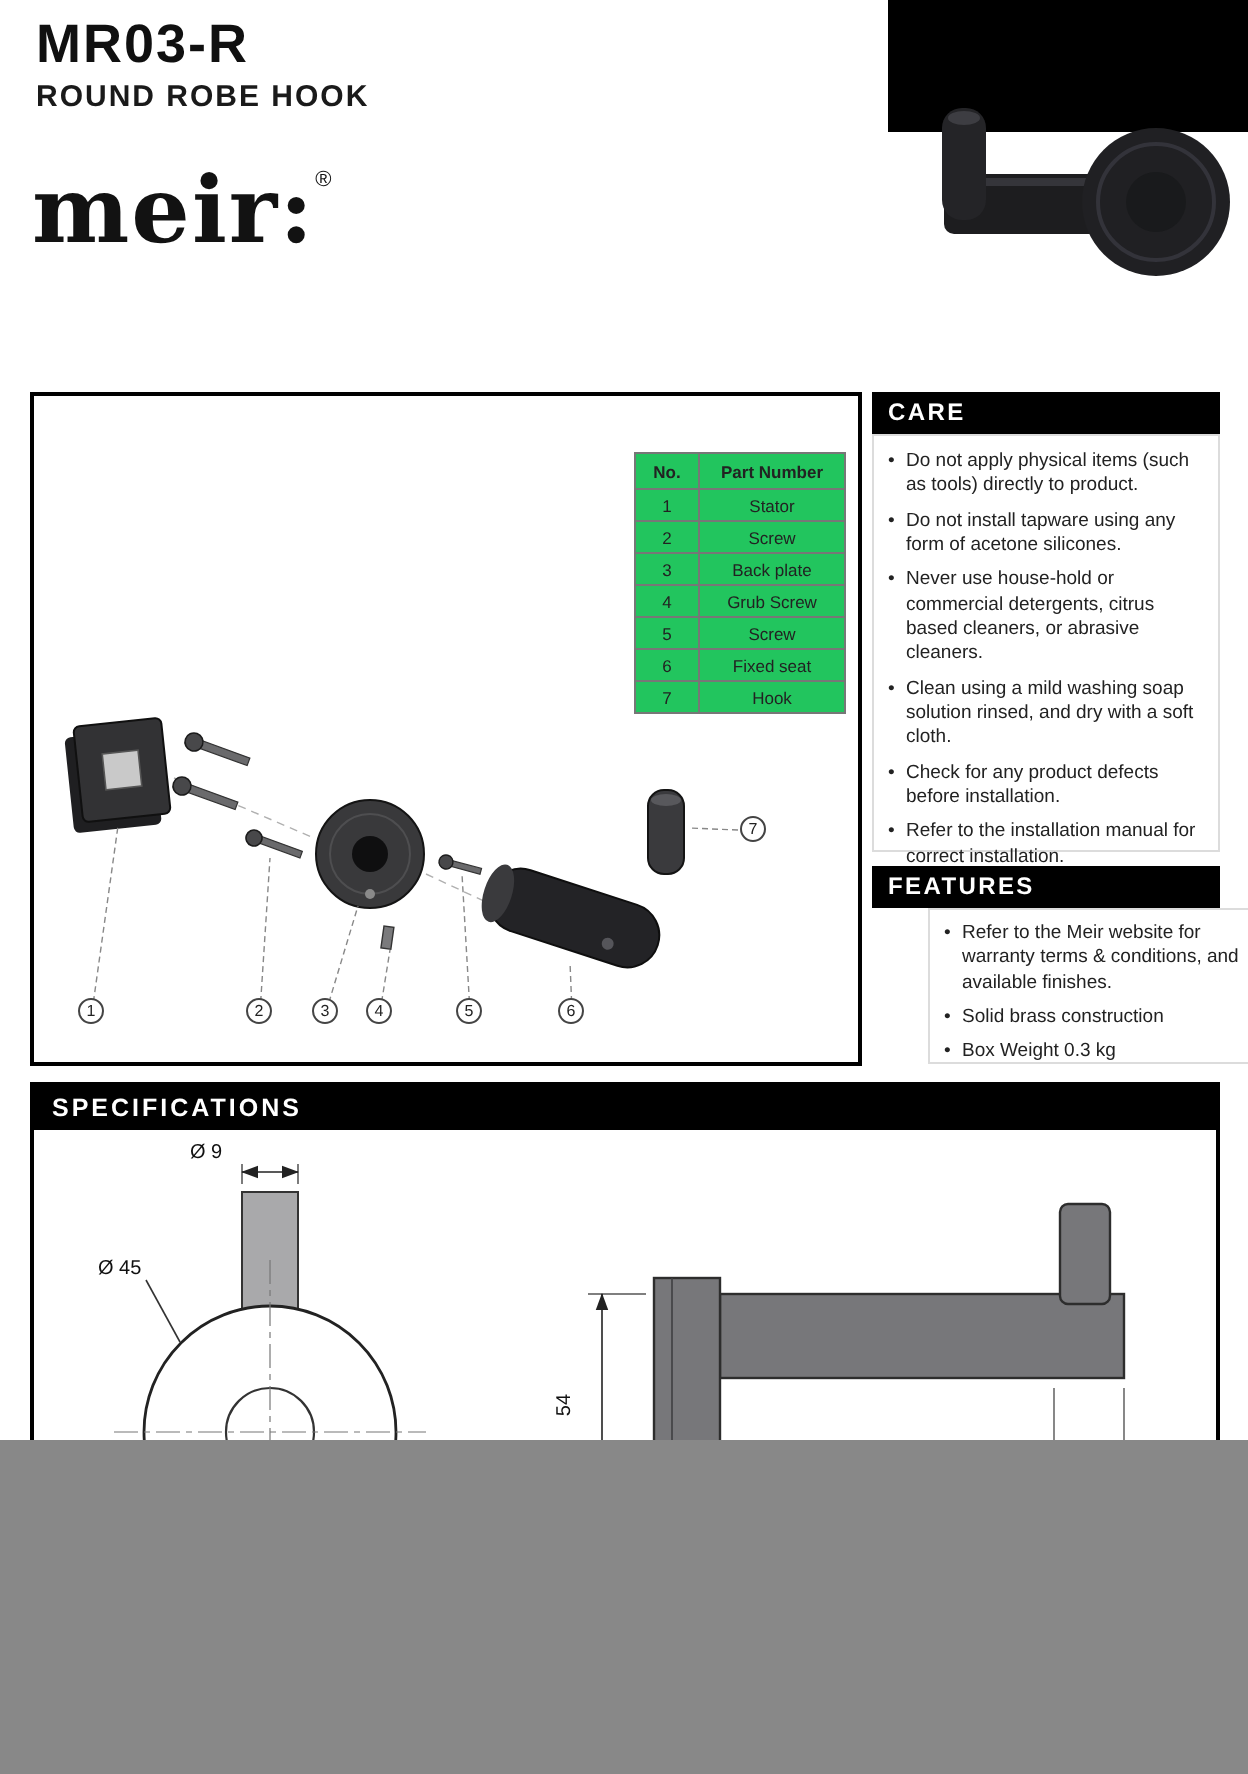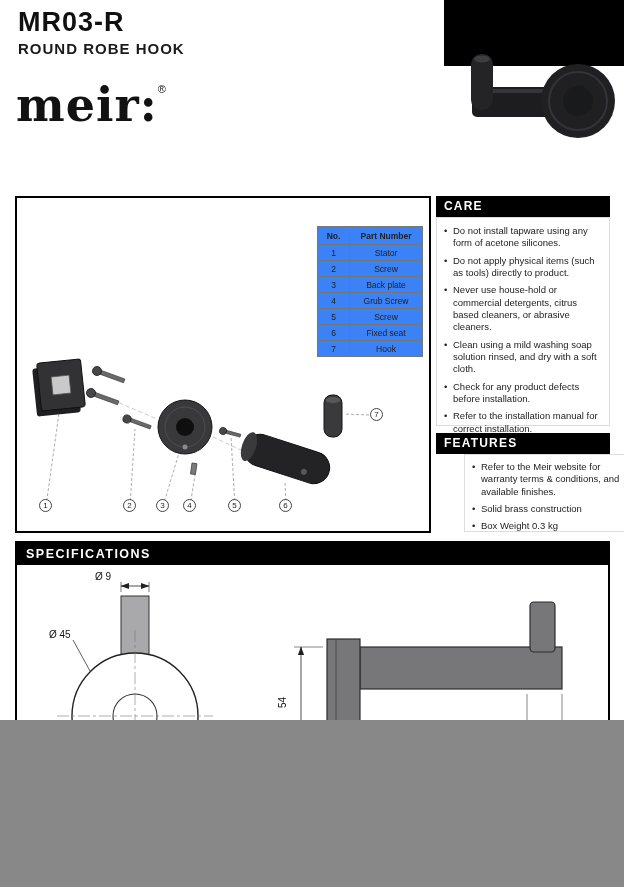--- a/index.html
+++ b/index.html
@@ -17,21 +17,21 @@
   .logo sup { font-size:11px; vertical-align:28px; font-family:"Liberation Sans", sans-serif; font-weight:normal; }
 
   
   .secbar { background:#000; color:#fff; font-weight:bold; font-size:12.5px; letter-spacing:1.5px; line-height:22px; padding-left:9px; }
   .box { position:absolute; border:2px solid #000; background:#fff; }
   .box .secbar { height:22px; margin:-0px; }
 
   
   .exploded { left:15px; top:196px; width:416px; height:337px; }
   .exploded-svg { position:absolute; left:0; top:23px; }
-  .parts-table { position:absolute; left:300px; top:28px; width:106px; border-collapse:collapse; background:#3b82f6; }
+  .parts-table { position:absolute; left:300px; top:28px; width:106px; border-collapse:collapse; background:#22c55e; }
   .parts-table th, .parts-table td { border:1px solid #777; font-size:8.5px; text-align:center; color:#222; }
   .parts-table th { height:18px; font-weight:bold; }
   .parts-table td { height:16px; }
   .parts-table td:first-child, .parts-table th:first-child { width:32px; }
   .callout { position:absolute; width:13px; height:13px; border:1px solid #444; border-radius:50%; background:#fff; color:#222; font-size:8px; display:flex; align-items:center; justify-content:center; }
 
   
   .carebar { position:absolute; left:436px; top:196px; width:174px; height:21px; background:#000; color:#fff; font-weight:bold; font-size:12px; letter-spacing:1.2px; line-height:21px; padding-left:8px; }
   .carebox { position:absolute; left:436px; top:217px; width:174px; height:209px; border:1px solid #dcdcdc; padding:7px 6px 4px 7px; }
   .featbar { position:absolute; left:436px; top:433px; width:174px; height:21px; background:#000; color:#fff; font-weight:bold; font-size:12px; letter-spacing:1.2px; line-height:21px; padding-left:8px; }
@@ -184,22 +184,22 @@
     <div class="callout" style="left:139px; top:301px;">3</div>
     <div class="callout" style="left:166px; top:301px;">4</div>
     <div class="callout" style="left:211px; top:301px;">5</div>
     <div class="callout" style="left:262px; top:301px;">6</div>
     <div class="callout" style="left:353px; top:210px;">7</div>
   </section>
 
   <div class="carebar">CARE</div>
   <div class="carebox">
     <ul class="blist">
+      <li>Do not apply physical items (such as tools) directly to product.</li>
       <li>Do not install tapware using any form of acetone silicones.</li>
-      <li>Do not apply physical items (such as tools) directly to product.</li>
       <li>Never use house-hold or commercial detergents, citrus based cleaners, or abrasive cleaners.</li>
       <li>Clean using a mild washing soap solution rinsed, and dry with a soft cloth.</li>
       <li>Check for any product defects before installation.</li>
       <li>Refer to the installation manual for correct installation.</li>
     </ul>
   </div>
 
   <div class="featbar">FEATURES</div>
   <div class="featbox">
     <ul class="blist">

